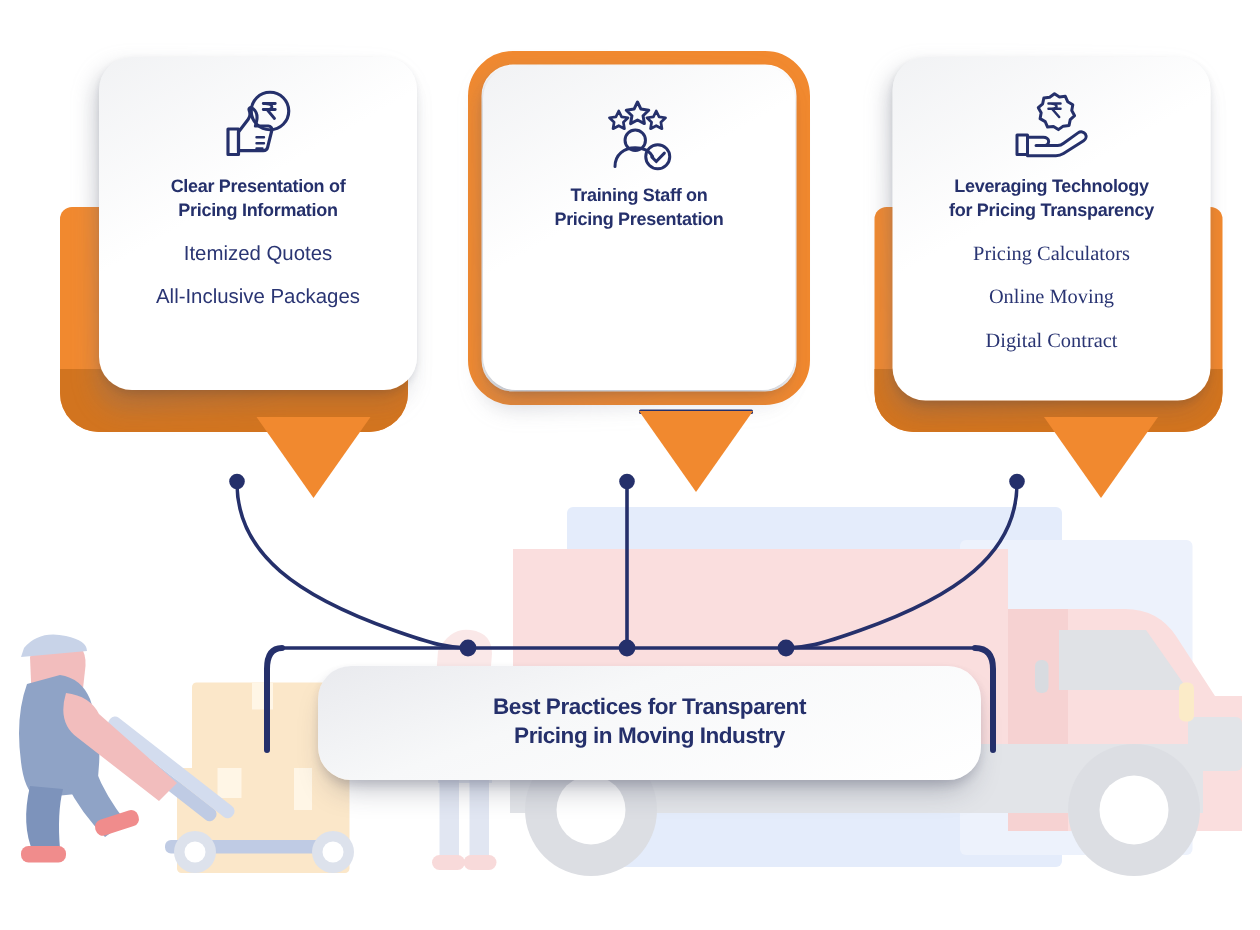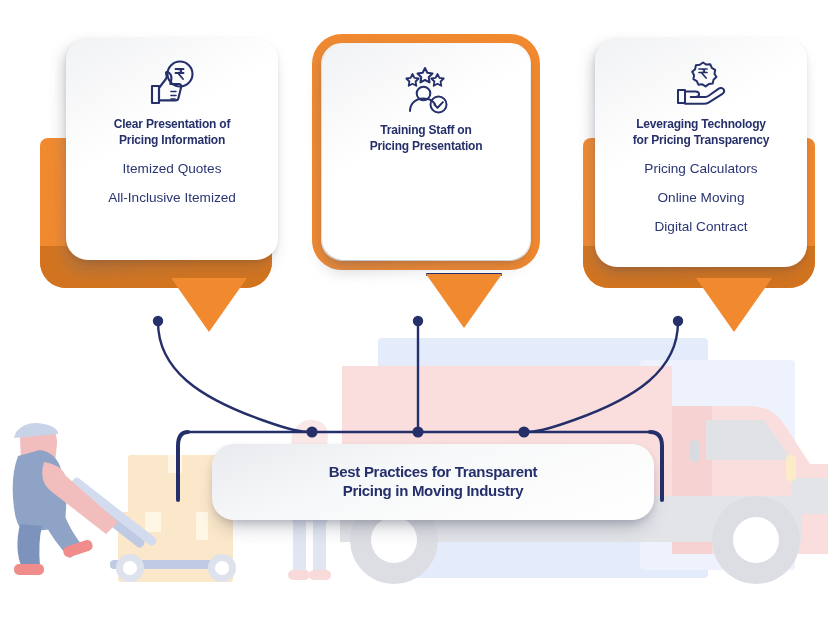--- a/index.html
+++ b/index.html
@@ -58,21 +58,21 @@
 
   .icon-box{height:56px;display:flex;align-items:center;justify-content:center;margin-bottom:4px;}
   .icon-box svg{display:block;}
 
   .card-title{
     color:#25306B;font-weight:bold;font-size:12px;line-height:1.36;
     letter-spacing:-.2px;margin:0 0 9px;
   }
   .card-sub{color:#2A3573;font-size:13.6px;line-height:1.25;margin:12px 0 7px;}
   .card-sub:last-child{margin-bottom:0;}
-  .c3 .card-sub{margin-bottom:11px;}
+  .c3 .card-sub{margin-bottom:11px;font-family:Liberation Serif, serif;}
 
   
   .arrow{position:absolute;width:0;height:0;}
   .arrow.a1{left:131px;top:248px;border-left:38px solid transparent;border-right:38px solid transparent;border-top:54px solid #F1892F;}
   .arrow.a2{left:116px;top:244px;border-left:38px solid transparent;border-right:38px solid transparent;border-top:54px solid #F1892F;}
   .arrow.a3{left:131px;top:248px;border-left:38px solid transparent;border-right:38px solid transparent;border-top:54px solid #F1892F;}
   .arrow-cap{position:absolute;left:116px;top:243px;width:76px;height:3px;background:#25306B;border-radius:1px;}
 
   
   #connectors{position:absolute;left:0;top:0;}
@@ -190,21 +190,21 @@
           <path d="M6 26 h7 v17 H6z"></path>
           <path d="M13 28 l6.5 -8.5 c1.6 -2.1 1.2 -4.5 .6 -6.1 c-.4 -1.1 .6 -2 1.6 -1.5 c2.6 1.3 4.3 4.4 3.4 8.6 l-.8 3.5 h8.6 c1.6 0 2.7 1.5 2.3 3 l-2.8 11.2 c-.3 1.3 -1.5 2.2 -2.8 2.2 H13z"></path>
           <path d="M25 31.5 h5 M25 35.5 h5 M25 39 h4" stroke-width="1.6"></path>
         </svg>
       </div>
       <p class="card-title">
         <span>Clear Presentation of</span><br>
         <span>Pricing Information</span>
       </p>
       <p class="card-sub">Itemized Quotes</p>
-      <p class="card-sub">All-Inclusive Itemized</p>
+      <p class="card-sub">All-Inclusive Packages</p>
     </div>
     <div class="arrow a1"></div>
   </div>
 
   <div class="card-wrap c2">
     <div class="orange-ring"></div>
     <div class="card-shadow" style="left:10px;top:18px;width:206px;height:226px;"></div>
     <div class="card">
       <div class="icon-box">
         <svg width="52" height="48" viewBox="0 0 52 48" fill="none" stroke="#25306B" stroke-width="2" stroke-linecap="round" stroke-linejoin="round">

